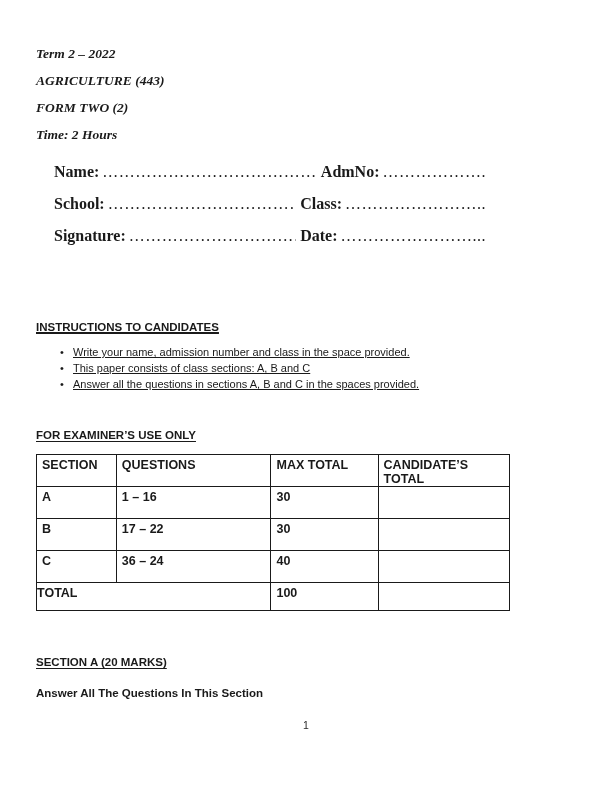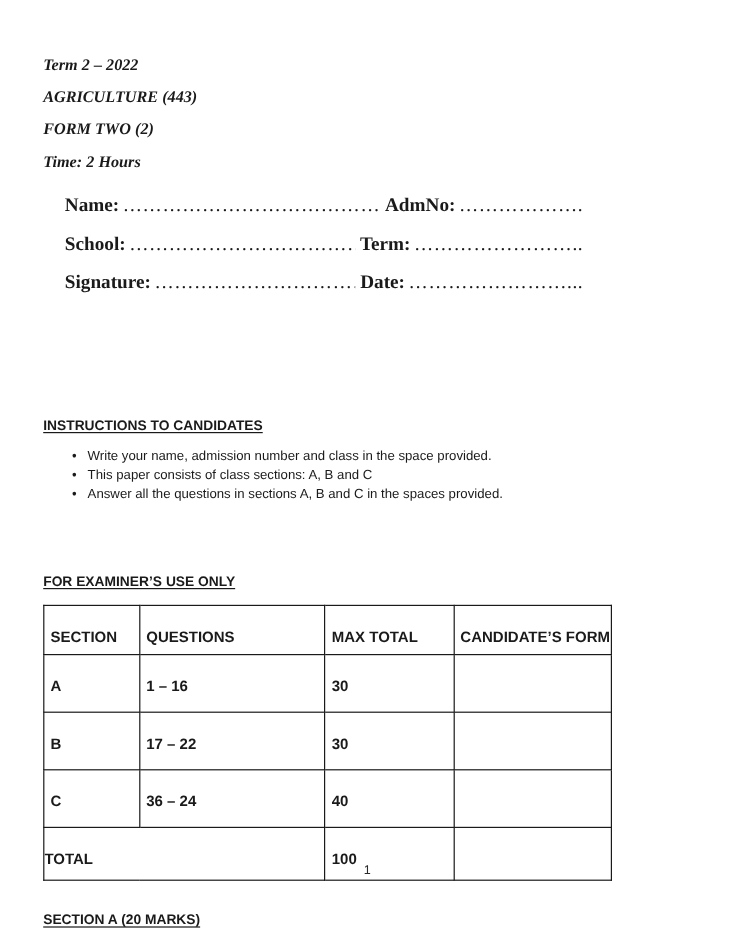--- a/index.html
+++ b/index.html
@@ -45,21 +45,21 @@
     margin: 0 4px 0 3px;
     letter-spacing: 0.5px;
   }
   .fill-dots-end {
     flex: 0 0 auto;
     overflow: hidden;
     margin-left: 3px;
     letter-spacing: 0.5px;
   }
 
-  .instructions { margin-top: 96px; }
+  .instructions { margin-top: 68px; text-decoration: underline; }
   .u-heading {
     font-family: "Liberation Sans", sans-serif;
     font-weight: bold;
     font-size: 11.5px;
     text-decoration: underline;
     text-underline-offset: 2px;
     line-height: 14px;
   }
   .bullet-list {
     list-style: none;
@@ -74,49 +74,49 @@
     line-height: 16px;
   }
   .bullet-list li .bullet-glyph {
     position: absolute;
     left: 0;
     top: 0;
     font-size: 11px;
   }
 
   
-  .examiner-section { margin-top: 58px; }
+  .examiner-section { margin-top: 36px; }
   table.score-table {
     margin-top: 12px;
     border-collapse: collapse;
     width: 474px;
     table-layout: fixed;
     font-family: "Liberation Sans", sans-serif;
     font-size: 12.5px;
     font-weight: bold;
     color: #1a1a1a;
   }
   table.score-table td, table.score-table th {
     border: 1.5px solid #1a1a1a;
     vertical-align: top;
     text-align: left;
-    padding: 19px 0 0 5px;
+    padding: 3px 0 0 5px;
     overflow: hidden;
   }
   .col-section { width: 79px; }
   .col-questions { width: 153px; }
   .col-max { width: 106px; }
   .col-cand { width: 130px; }
   tr.thead-row td { height: 21px; }
   tr.data-row td { height: 28px; }
   tr.total-row td { height: 24px; }
   tr.total-row td.total-label-cell { text-align: left; padding-left: 0; }
 
   
-  .section-a { margin-top: 26px; }
+  .section-a { margin-top: 44px; }
   .section-a .subtitle {
     margin-top: 17px;
     font-family: "Liberation Sans", sans-serif;
     font-weight: bold;
     font-size: 11.5px;
     line-height: 14px;
   }
 
   
   .page-number {
@@ -145,21 +145,21 @@
   <div class="candidate-block">
     <div class="fill-row">
       <span class="fill-label">Name:</span>
       <span class="fill-dots-main">……………………………………………………………………………………</span>
       <span class="fill-label">AdmNo:</span>
       <span class="fill-dots-end">……………….</span>
     </div>
     <div class="fill-row">
       <span class="fill-label">School:</span>
       <span class="fill-dots-main">……………………………………………………………………………………</span>
-      <span class="fill-label">Term:</span>
+      <span class="fill-label">Class:</span>
       <span class="fill-dots-end">……………………..</span>
     </div>
     <div class="fill-row">
       <span class="fill-label">Signature:</span>
       <span class="fill-dots-main">……………………………………………………………………………………</span>
       <span class="fill-label">Date:</span>
       <span class="fill-dots-end">……………………...</span>
     </div>
   </div>
 
@@ -189,21 +189,21 @@
         <col class="col-section">
           <col class="col-questions">
           <col class="col-max">
           <col class="col-cand">
       </colgroup>
       <tbody>
         <tr class="thead-row">
           <td>SECTION</td>
           <td>QUESTIONS</td>
           <td>MAX TOTAL</td>
-          <td>CANDIDATE’S FORM</td>
+          <td>CANDIDATE’S TOTAL</td>
         </tr>
         <tr class="data-row">
           <td>A</td>
           <td>1 – 16</td>
           <td>30</td>
           <td></td>
         </tr>
         <tr class="data-row">
           <td>B</td>
           <td>17 – 22</td>
@@ -220,17 +220,18 @@
           <td class="total-label-cell" colspan="2">TOTAL</td>
           <td>100</td>
           <td></td>
         </tr>
       </tbody>
     </table>
   </div>
 
   <div class="section-a">
     <div class="u-heading">SECTION A (20 MARKS)</div>
+    <div class="subtitle">Answer All The Questions In This Section</div>
   </div>
 
   <div class="page-number">1</div>
 
 </div>
 
 </body></html>

